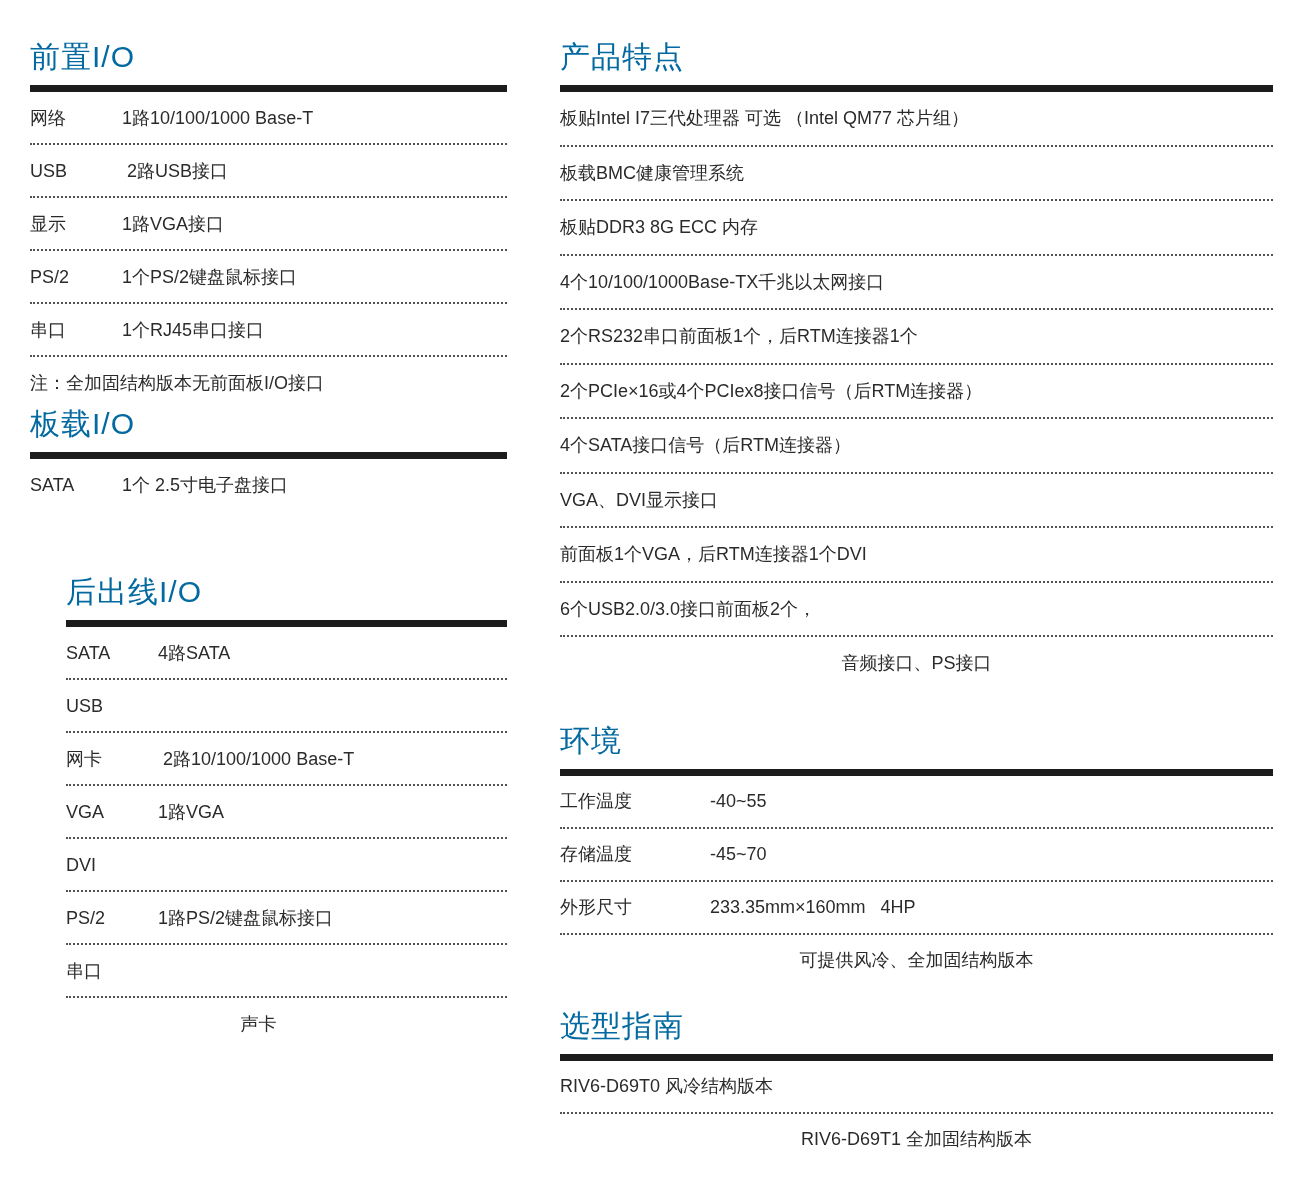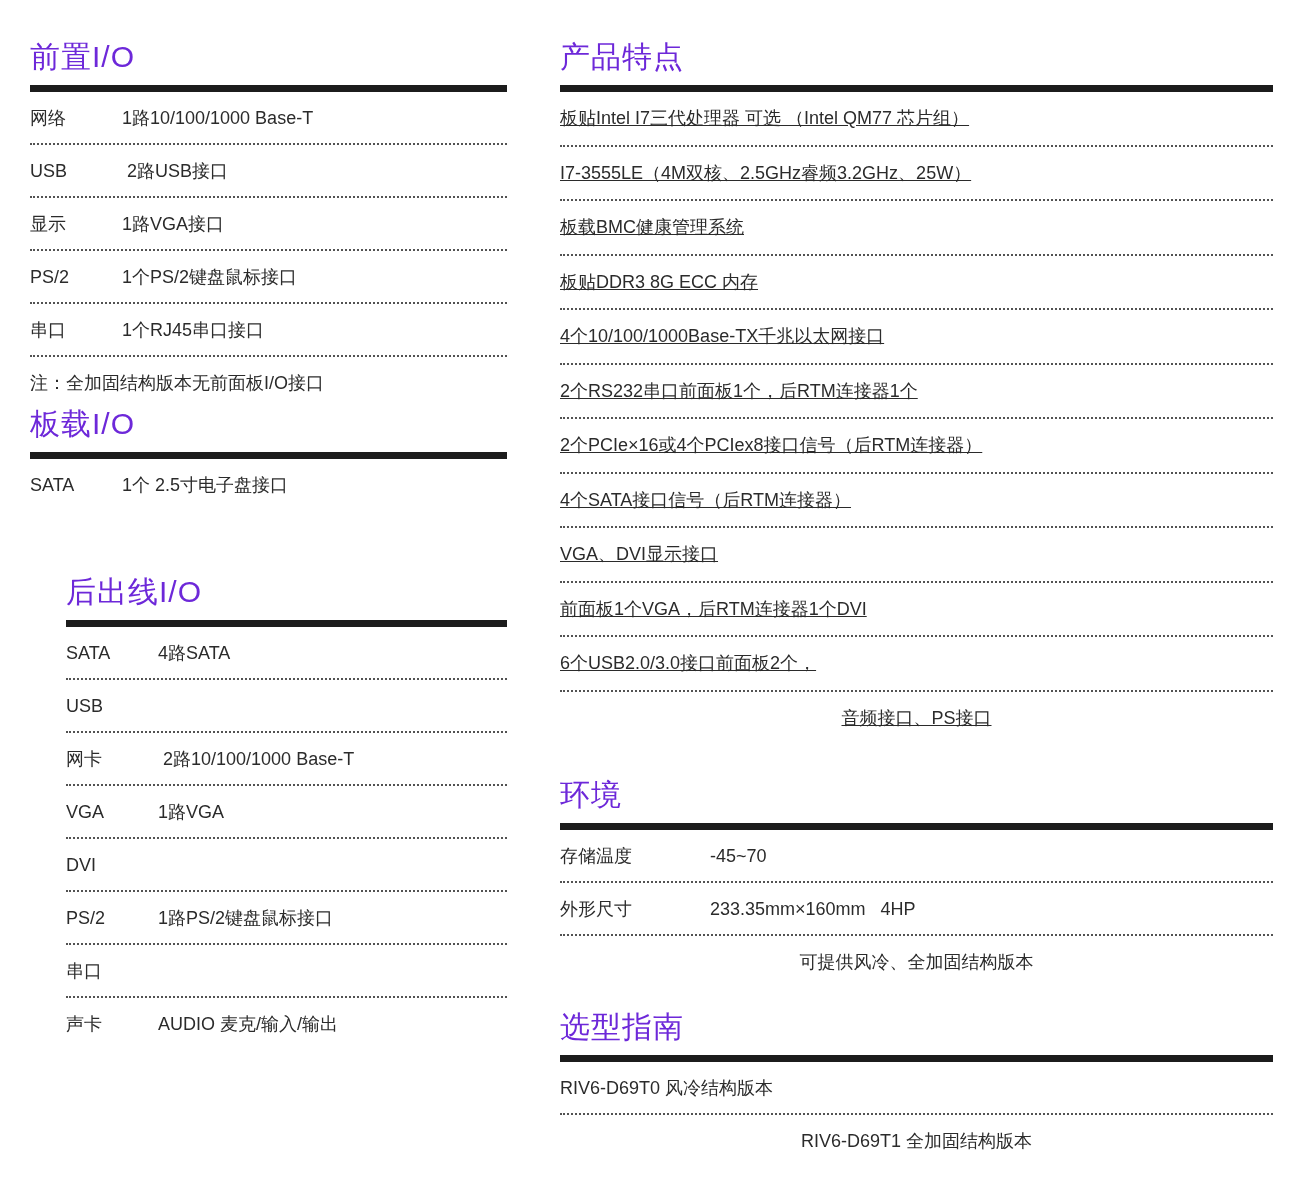--- a/index.html
+++ b/index.html
@@ -12,42 +12,42 @@
     overflow:hidden;
   }
   .col { position:absolute; top:0; }
   .col-left  { left:30px;  width:477px; }
   .col-right { left:560px; width:713px; }
 
   .section { }
   .sec-title {
     font-size:30px;
     line-height:32px;
-    color:#6d28d9;
+    color:#0369a1;
     font-weight:400;
     letter-spacing:1px;
   }
   .sec-bar {
     height:7px;
     background:#1c1c1c;
     margin-top:12px;
   }
 
   .row {
     display:flex;
     align-items:center;
     height:51px;
     border-bottom:2px dotted #525252;
     font-size:18px;
     line-height:30px;
     white-space:pre-wrap;
   }
   .row.last { border-bottom:none;justify-content:center; }
 
-  .feat-row { height:52.5px;text-decoration:underline; }
+  .feat-row { height:52.5px; }
 
   .spec-label { flex:none; width:92px; }
   .env-label  { flex:none; width:150px; }
   .spec-value { flex:1; white-space:pre-wrap; }
 
   
   .mt-top  { margin-top:41px; }
   .mt-70   { }
   .mt-66   { margin-top:66px;margin-left:36px; }
   .mt-35   { margin-top:35px; }
@@ -120,48 +120,50 @@
       </div>
       <div class="row">
         <span class="spec-label">PS/2</span>
         <span class="spec-value">1路PS/2键盘鼠标接口</span>
       </div>
       <div class="row">
         <span class="spec-label">串口</span>
       </div>
       <div class="row last">
         <span class="spec-label">声卡</span>
-        <span class="spec-value">AUDIO 麦克/输入/输出</span>
       </div>
     </div>
 
   </div>
 
   <div class="col col-right">
 
     <div class="section mt-top">
       <div class="sec-title">产品特点</div>
       <div class="sec-bar"></div>
       <div class="row feat-row">板贴Intel I7三代处理器 可选 （Intel QM77 芯片组）</div>
-      <div class="row feat-row">I7-3555LE（4M双核、2.5GHz睿频3.2GHz、25W）</div>
       <div class="row feat-row">板载BMC健康管理系统</div>
       <div class="row feat-row">板贴DDR3 8G ECC 内存</div>
       <div class="row feat-row">4个10/100/1000Base-TX千兆以太网接口</div>
       <div class="row feat-row">2个RS232串口前面板1个，后RTM连接器1个</div>
       <div class="row feat-row">2个PCIe×16或4个PCIex8接口信号（后RTM连接器）</div>
       <div class="row feat-row">4个SATA接口信号（后RTM连接器）</div>
       <div class="row feat-row">VGA、DVI显示接口</div>
       <div class="row feat-row">前面板1个VGA，后RTM连接器1个DVI</div>
       <div class="row feat-row">6个USB2.0/3.0接口前面板2个，</div>
       <div class="row feat-row last">音频接口、PS接口</div>
     </div>
 
     <div class="section mt-35">
       <div class="sec-title">环境</div>
       <div class="sec-bar"></div>
+      <div class="row">
+        <span class="env-label">工作温度</span>
+        <span class="spec-value">-40~55</span>
+      </div>
       <div class="row">
         <span class="env-label">存储温度</span>
         <span class="spec-value">-45~70</span>
       </div>
       <div class="row">
         <span class="env-label">外形尺寸</span>
         <span class="spec-value">233.35mm×160mm   4HP</span>
       </div>
       <div class="row last">可提供风冷、全加固结构版本</div>
     </div>

